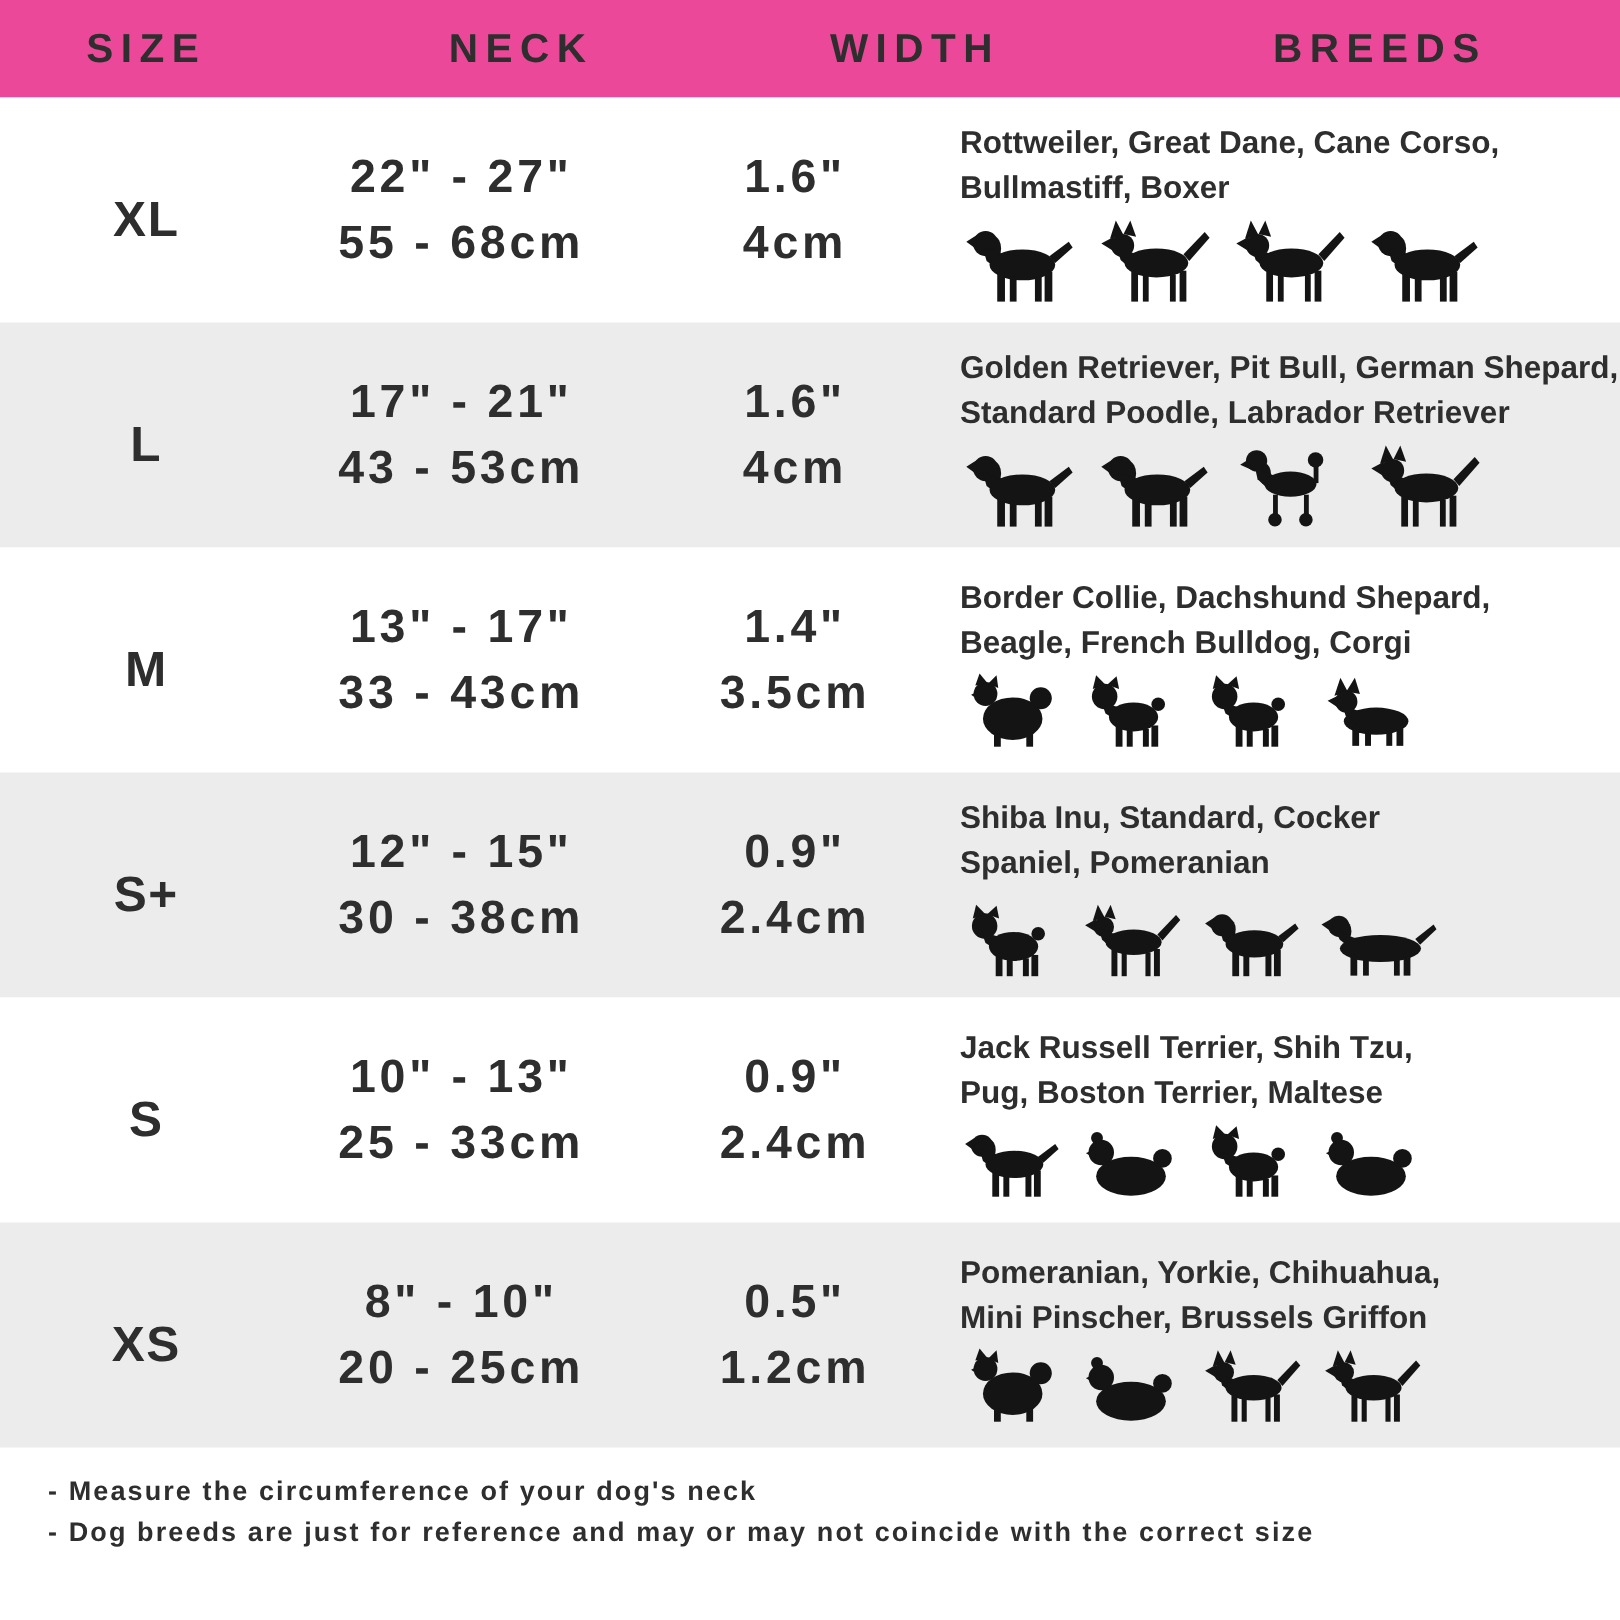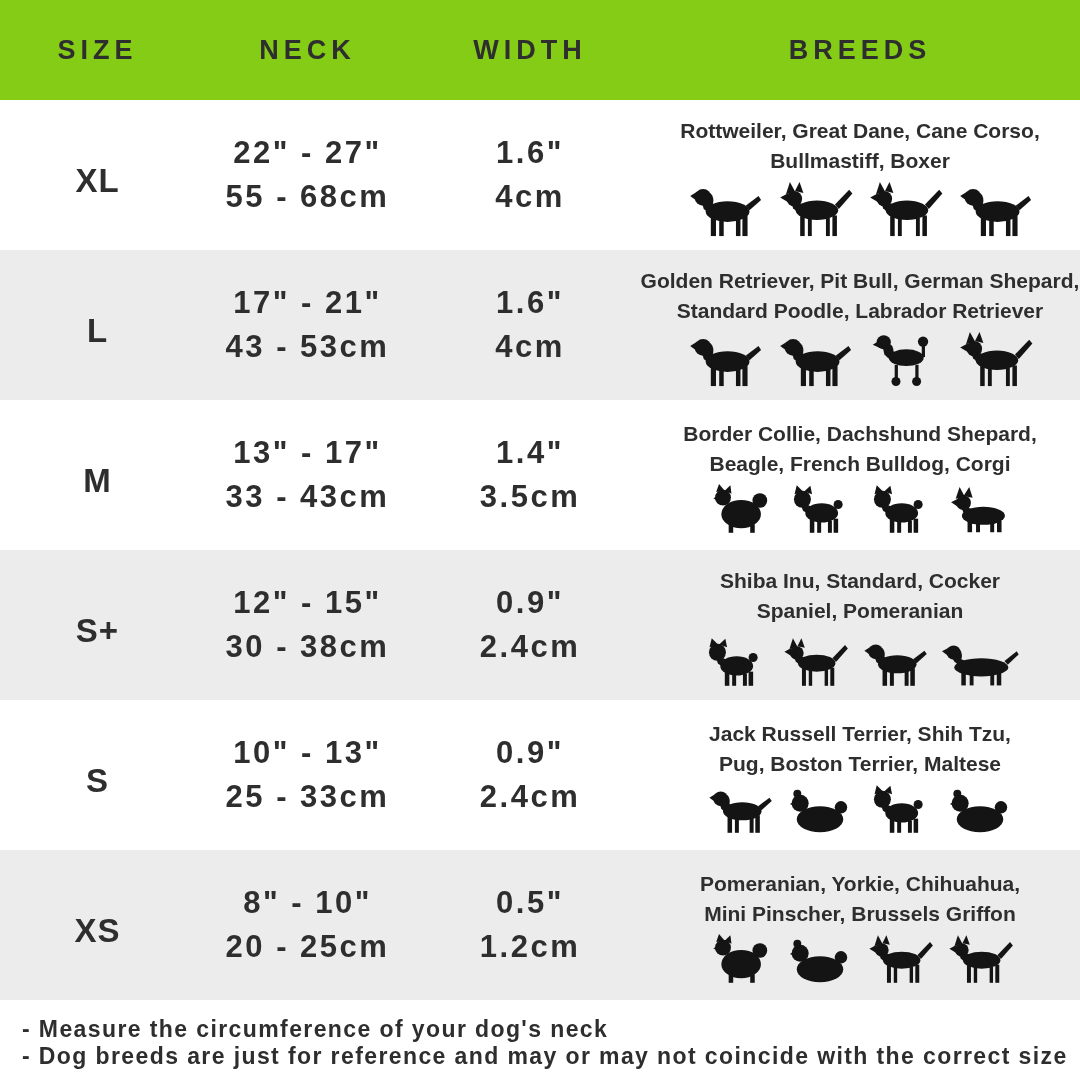--- a/index.html
+++ b/index.html
@@ -1,33 +1,33 @@
 <!DOCTYPE html>
 <html><head>
 <meta charset="utf-8">
 <style>
   html,body{margin:0;padding:0;}
   body{
     width:1080px;height:1080px;overflow:hidden;background:#ffffff;
     font-family:"Liberation Sans", sans-serif;font-weight:bold;color:#2e2e2e;
   }
   .grid-row{display:grid;grid-template-columns:195px 225px 220px 1fr;align-items:center;}
-  .header-row{height:100px;background:#84cc16;}
+  .header-row{height:65px;background:#ec4899;gap:40px;}
   .data-row{height:150px;background:#ffffff;}
   .data-row.alt{background:#ececec;}
   .cell{text-align:center;}
   .hdr-cell{font-size:27px;letter-spacing:5px;}
   .size-cell{font-size:33px;letter-spacing:1px;margin-top:12px;}
   .val{font-size:31px;letter-spacing:2.5px;line-height:1.42;white-space:nowrap;}
-  .breeds-cell{display:flex;flex-direction:column;align-items:center;justify-content:center;height:100%;padding-top:4px;box-sizing:border-box;}
+  .breeds-cell{display:flex;flex-direction:column;align-items:flex-start;justify-content:center;height:100%;padding-top:4px;box-sizing:border-box;}
   .breed-text{font-size:21px;line-height:1.42;text-align:center;white-space:nowrap;}
   .dogs{display:flex;align-items:flex-end;gap:12px;margin-top:5px;}
   .dog{width:78px;height:58px;fill:#141414;}
   .dog.sm{width:68px;height:52px;}
-  .notes{padding:16px 0 0 22px;font-size:23px;letter-spacing:1.4px;line-height:27px;}
+  .notes{padding:16px 0 0 32px;font-size:18px;letter-spacing:1.4px;line-height:27px;}
   .note-line{white-space:nowrap;}
 </style>
 </head>
 <body>
 
 <svg width="0" height="0" style="position:absolute" aria-hidden="true">
   <defs>
     <symbol id="dogA" viewBox="0 0 120 90">
       <polygon points="15,22 21,3 29,18"></polygon>
         <polygon points="29,17 36,3 42,20"></polygon>

